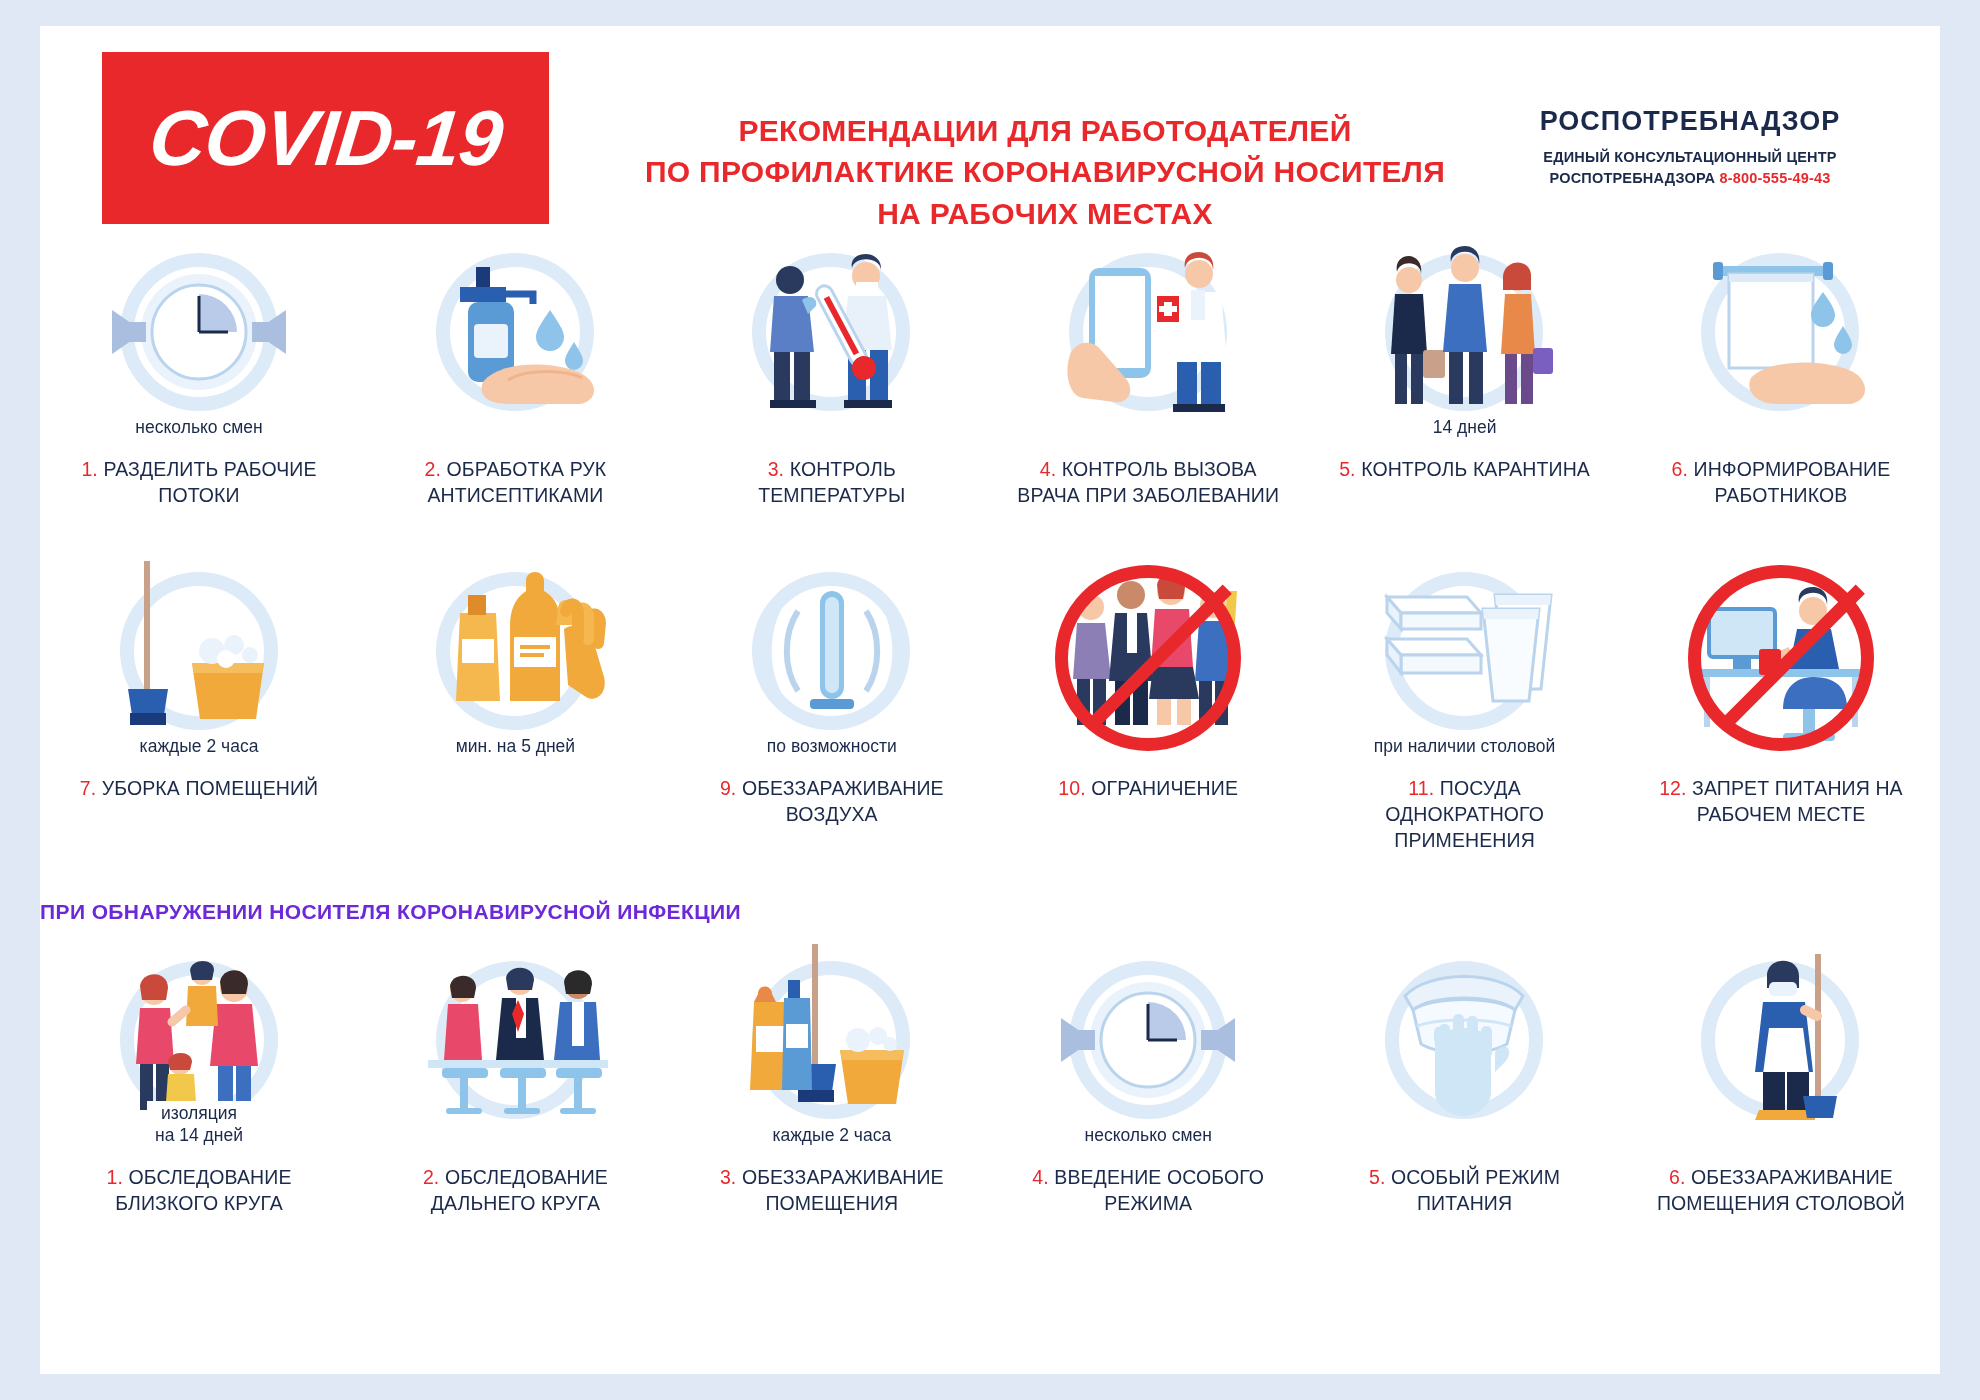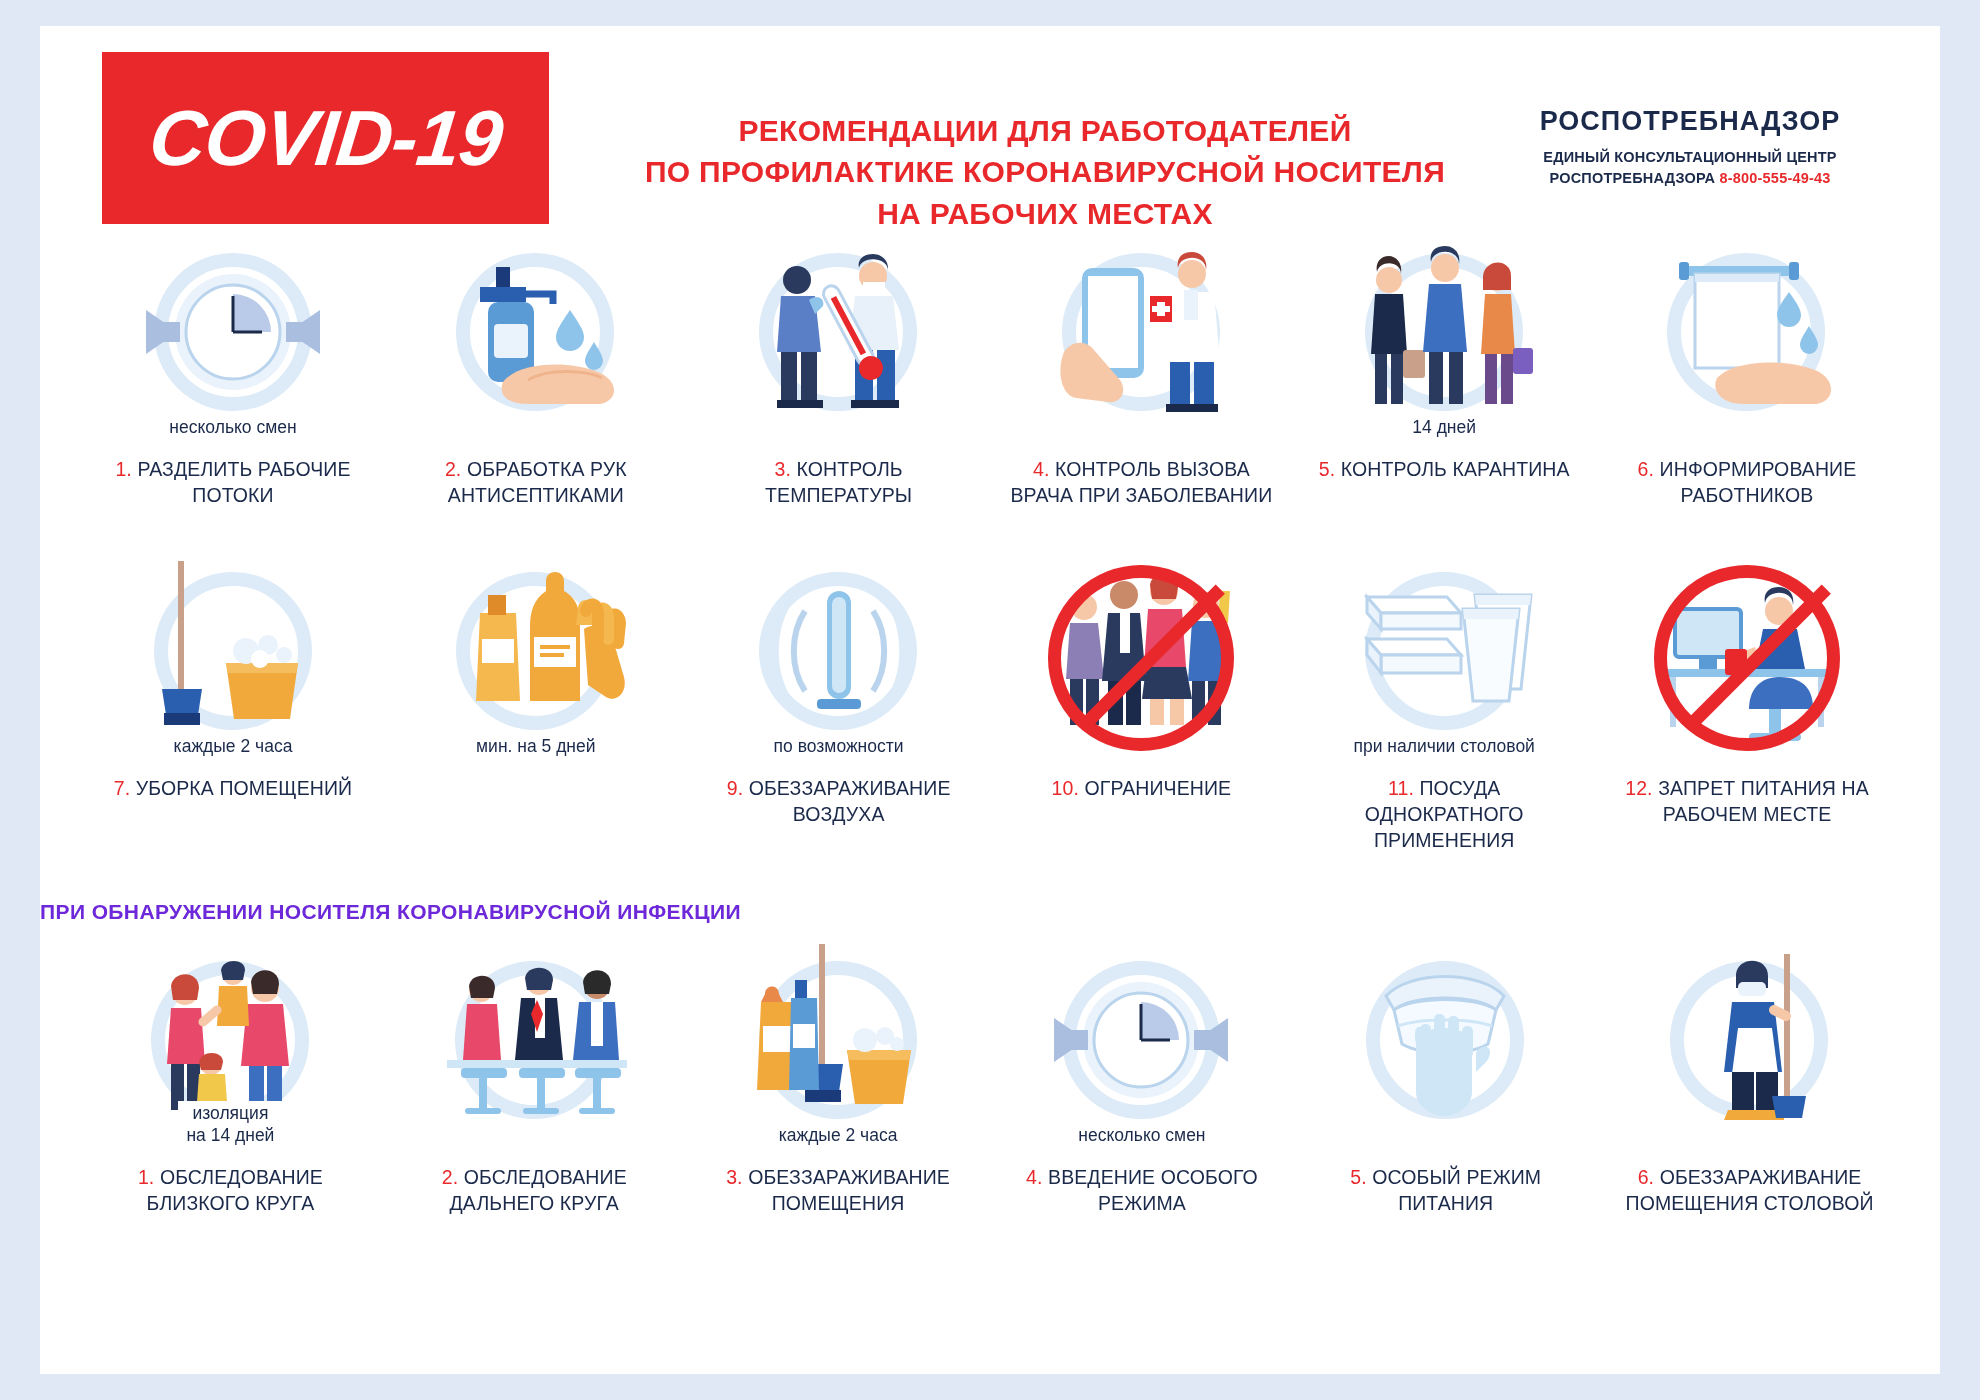--- a/index.html
+++ b/index.html
@@ -69,21 +69,21 @@
     font-weight:bold;
     line-height:1.42;
     letter-spacing:0.2px;
   }
   .rpn-phone{color:#e8282b;}
 
   
   .grid{
     display:flex;
     justify-content:space-between;
-    padding:0 58px;
+    padding:0 24px;
     box-sizing:border-box;
   }
   .cell{
     width:270px;
     display:flex;
     flex-direction:column;
     align-items:center;
   }
   .art{
     width:235px;height:215px;

